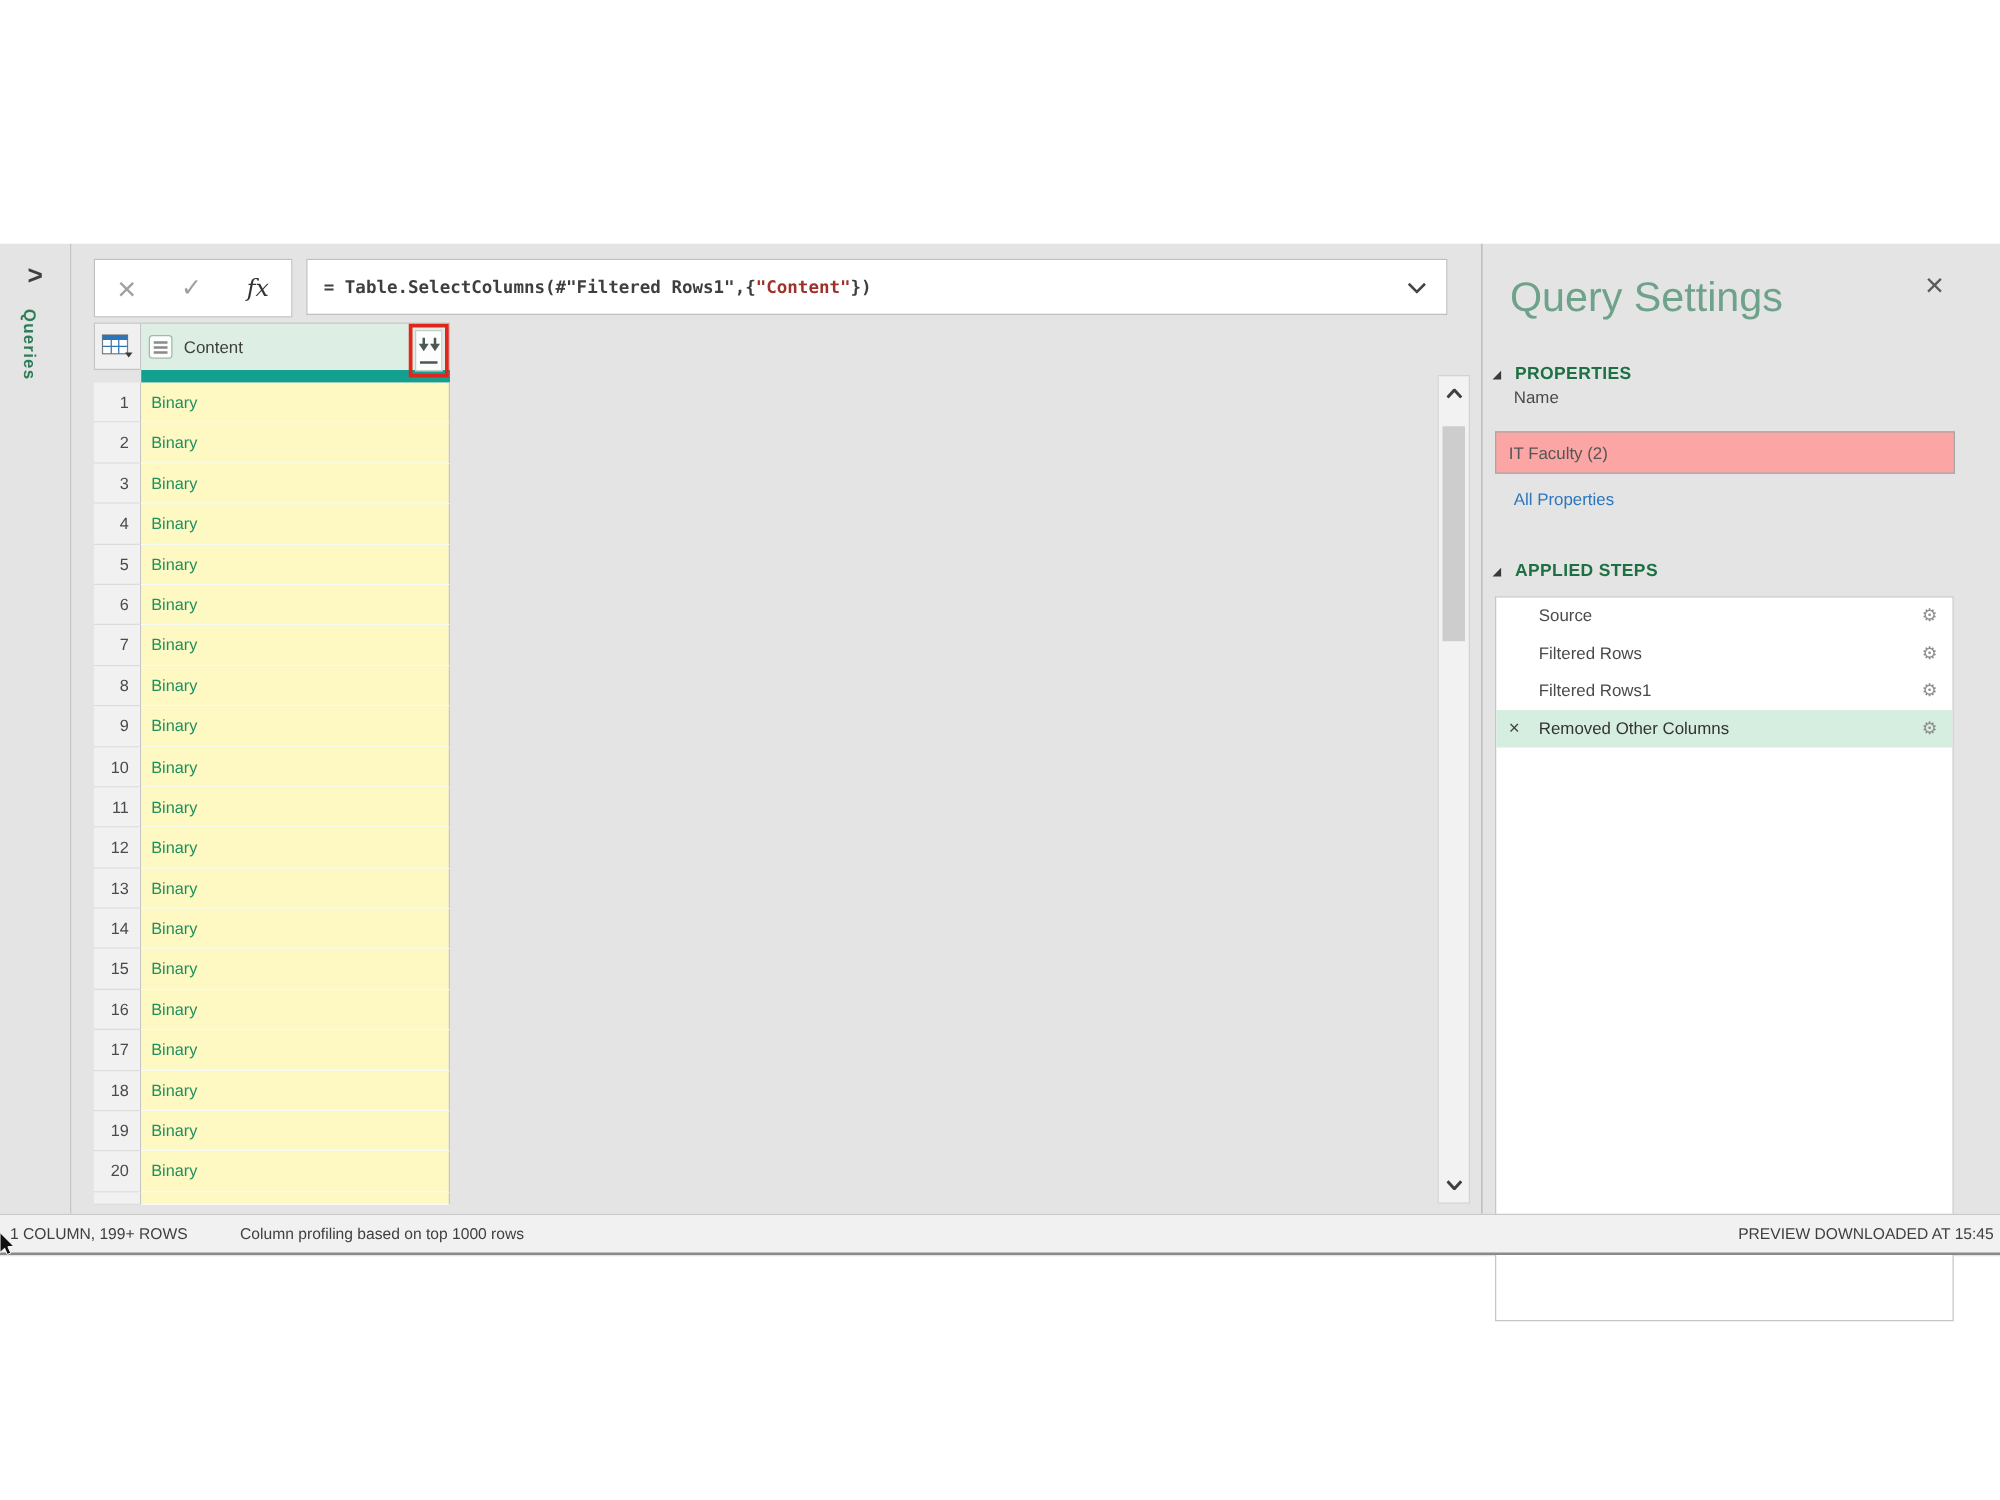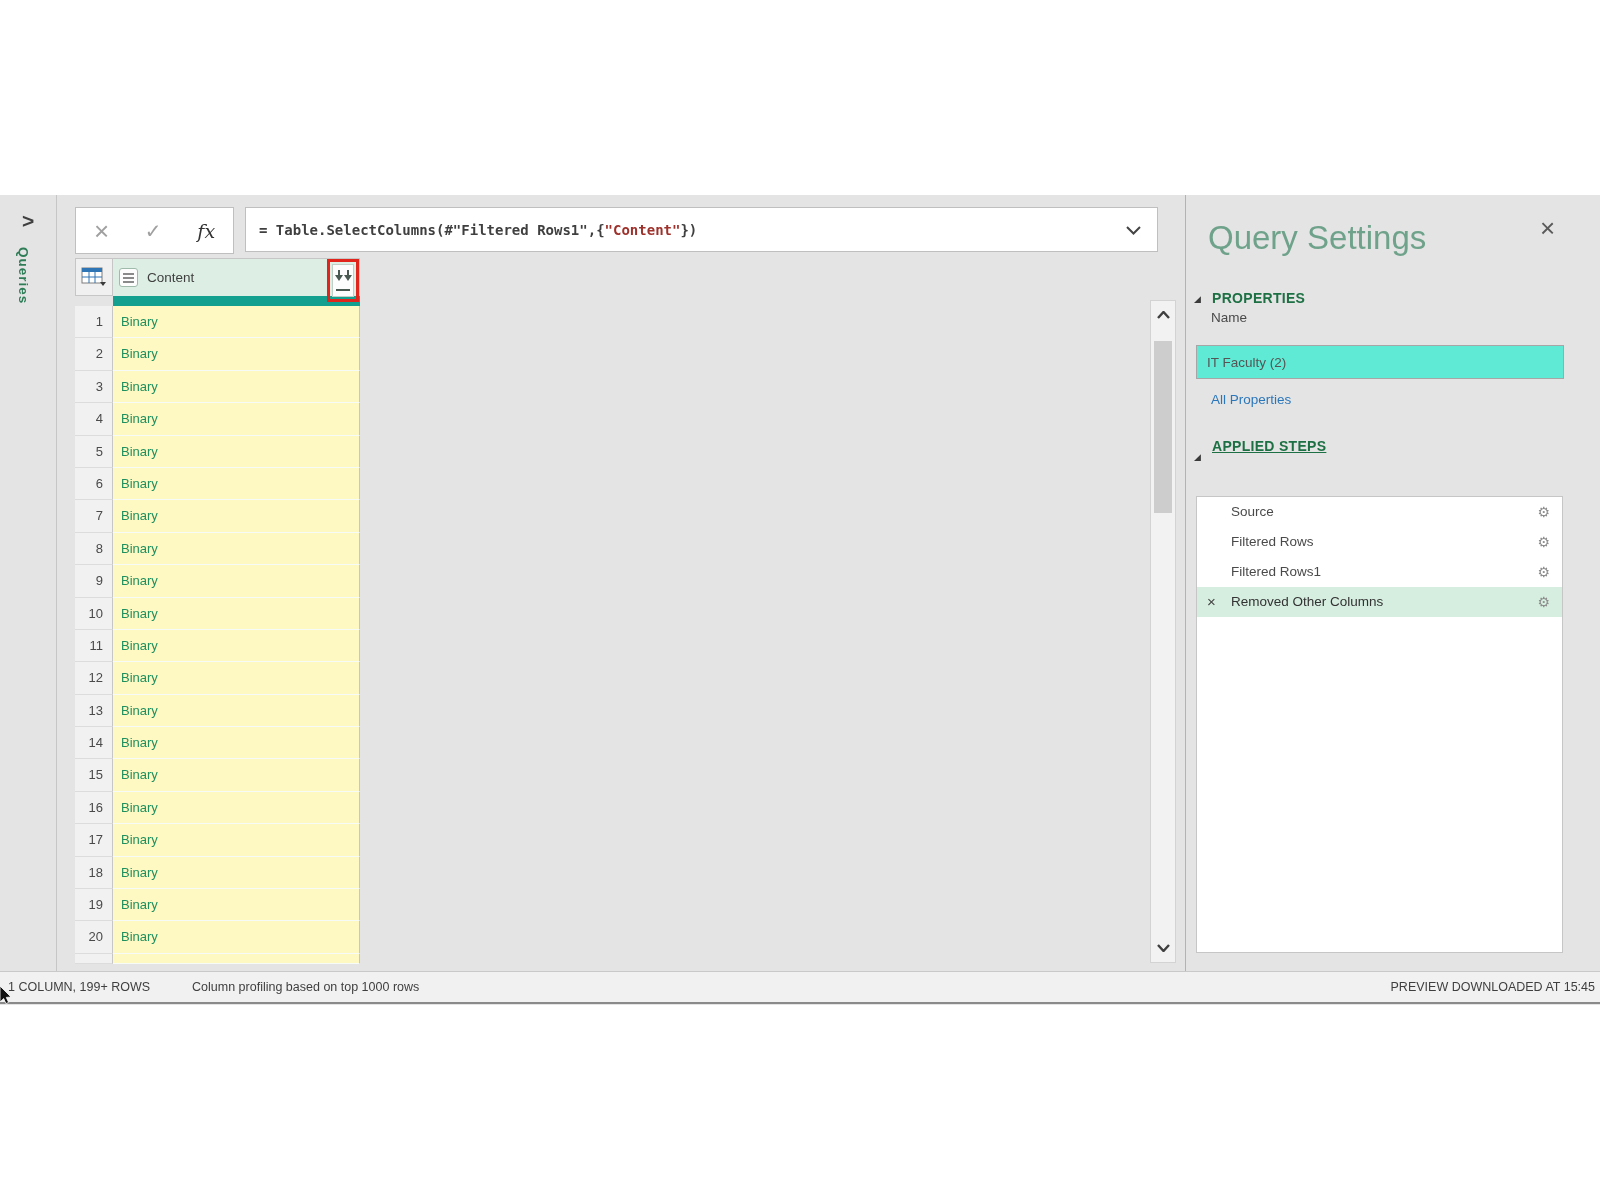--- a/index.html
+++ b/index.html
@@ -45,23 +45,23 @@
   .vscroll .arr.up{top:10px;}
   .vscroll .arr.down{bottom:10px;}
 
   
   .panel-divider{position:absolute;left:1185px;top:0;width:1px;height:776px;background:#b3b3b3;}
   .qs-title{position:absolute;left:1208px;top:24px;font-size:33px;font-weight:300;color:#6fa28a;}
   .qs-close{position:absolute;left:1540px;top:18px;font-size:26px;color:#5a5a5a;cursor:pointer;}
   .sec-marker{position:absolute;font-size:9px;color:#3a3a3a;}
   .sec-head{position:absolute;font-size:14px;font-weight:700;color:#1d7044;letter-spacing:.3px;}
   .name-label{position:absolute;left:1211px;top:115px;font-size:13.5px;color:#4a4a4a;}
-  .name-input{position:absolute;left:1196px;top:150px;width:368px;height:34px;box-sizing:border-box;border:1px solid #a6a6a6;background:#5eead4;font-family:"Liberation Sans",sans-serif;font-size:13.5px;color:#555;padding-left:10px;}
+  .name-input{position:absolute;left:1196px;top:150px;width:368px;height:34px;box-sizing:border-box;border:1px solid #a6a6a6;background:#fca5a5;font-family:"Liberation Sans",sans-serif;font-size:13.5px;color:#555;padding-left:10px;}
   .all-props{position:absolute;left:1211px;top:197px;font-size:13.5px;color:#2b77bb;cursor:pointer;}
-  .steps-box{position:absolute;left:1196px;top:282px;width:367px;height:457px;background:#fff;border:1px solid #c6c6c6;box-sizing:border-box;overflow:hidden;margin-top:19px;}
+  .steps-box{position:absolute;left:1196px;top:282px;width:367px;height:580px;background:#fff;border:1px solid #c6c6c6;box-sizing:border-box;overflow:hidden;}
   .step-row{position:relative;height:30px;line-height:30px;font-size:13.5px;color:#4a4a4a;padding-left:34px;box-sizing:border-box;cursor:pointer;}
   .step-row.selected{background:#d6eee0;color:#333;}
   .step-del{position:absolute;left:10px;top:0;font-size:15px;color:#444;}
   .step-gear{position:absolute;right:12px;top:0;font-size:14px;color:#8c8c8c;font-family:"DejaVu Sans",sans-serif;}
 
   
   .status-bar{position:absolute;left:0;top:776px;width:1600px;height:30px;background:#f1f1f1;border-top:1px solid #c9c9c9;border-bottom:2px solid #8a8a8a;box-sizing:content-box;font-size:12.5px;color:#3f3f3f;}
   .status-left{position:absolute;left:8px;top:0;line-height:30px;display:flex;gap:42px;}
   .status-right{position:absolute;right:5px;top:0;line-height:30px;}
 
@@ -224,21 +224,21 @@
   <div class="qs-title">Query Settings</div>
   <span class="qs-close">×</span>
 
   <span class="sec-marker" style="left:1194px;top:99px;">◢</span>
   <span class="sec-head" style="left:1212px;top:95px;">PROPERTIES</span>
   <span class="name-label">Name</span>
   <input class="name-input" value="IT Faculty (2)" style="">
   <span class="all-props">All Properties</span>
 
   <span class="sec-marker" style="left:1194px;top:257px;">◢</span>
-  <span class="sec-head" style="left:1212px;top:243px;text-decoration:underline;">APPLIED STEPS</span>
+  <span class="sec-head" style="left:1212px;top:253px;">APPLIED STEPS</span>
   <div class="steps-box">
       <div class="step-row"><span class="step-label">Source</span><span class="step-gear">⚙</span></div>
       <div class="step-row"><span class="step-label">Filtered Rows</span><span class="step-gear">⚙</span></div>
       <div class="step-row"><span class="step-label">Filtered Rows1</span><span class="step-gear">⚙</span></div>
       <div class="step-row selected"><span class="step-del">×</span><span class="step-label">Removed Other Columns</span><span class="step-gear">⚙</span></div>
     </div>
 
   <div class="status-bar">
     <div class="status-left">
       <span>1 COLUMN, 199+ ROWS</span>

